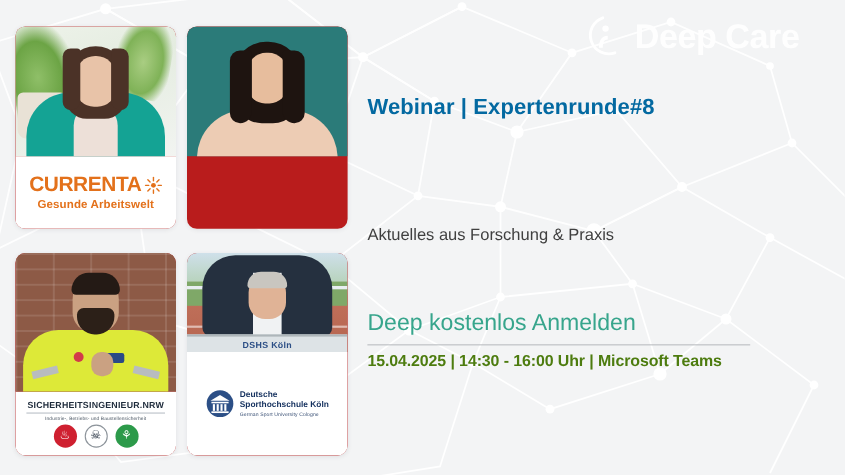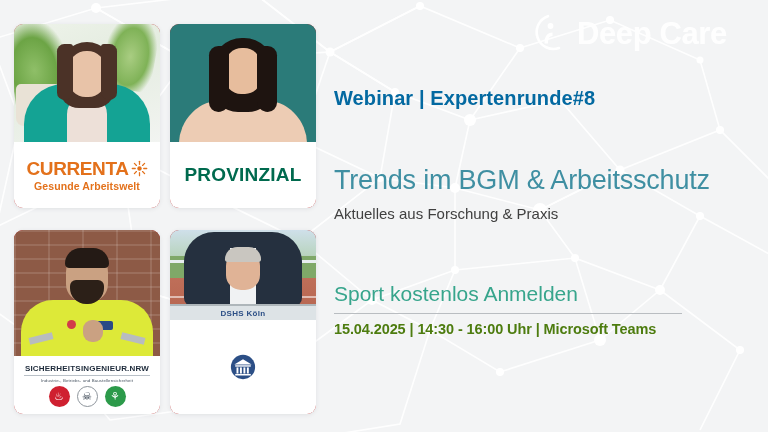--- a/index.html
+++ b/index.html
@@ -288,23 +288,20 @@
 
   <div class="card" id="card-provinzial">
     <div class="photo" id="photo-provinzial">
       <div class="body"></div>
         <div class="neck"></div>
       <div class="hair"></div>
         <div class="face"></div>
       <div class="hair-l"></div>
         <div class="hair-r"></div>
     </div>
-    <div class="logobar">
-      <div class="provinzial-word">PROVINZIAL</div>
-    </div>
   </div>
 
   <div class="card" id="card-sinrw">
     <div class="photo" id="photo-sinrw">
       <div class="bricks"></div>
       <div class="jacket"></div>
         <div class="stripe-l"></div>
         <div class="stripe-r"></div>
       <div class="badge"></div>
         <div class="pin"></div>
@@ -343,24 +340,28 @@
         <svg class="dshs-mark" viewBox="0 0 30 30">
           <circle cx="15" cy="15" r="14" fill="#2c4f86"></circle>
           <path d="M5 12 L15 6 L25 12 Z" fill="#ffffff"></path>
           <rect x="6" y="13" width="18" height="1.6" fill="#ffffff"></rect>
           <rect x="7.5" y="15.5" width="2.2" height="7" fill="#ffffff"></rect>
           <rect x="11.5" y="15.5" width="2.2" height="7" fill="#ffffff"></rect>
           <rect x="15.5" y="15.5" width="2.2" height="7" fill="#ffffff"></rect>
           <rect x="19.5" y="15.5" width="2.2" height="7" fill="#ffffff"></rect>
           <rect x="6" y="23" width="18" height="1.8" fill="#ffffff"></rect>
         </svg>
+        <div>
+          <div class="dshs-l1">Deutsche</div>
+          <div class="dshs-l2">Sporthochschule Köln</div>
+          <div class="dshs-l3">German Sport University Cologne</div>
+        </div>
       </div>
     </div>
   </div>
 
   <div id="eyebrow">Webinar | Expertenrunde#8</div>
-  <div id="title">Trends im BGM &amp; Arbeitsschutz</div>
   <div id="subtitle">Aktuelles aus Forschung &amp; Praxis</div>
-  <div id="cta">Sport kostenlos Anmelden</div>
+  <div id="cta">Deep kostenlos Anmelden</div>
   <div id="divider"></div>
   <div id="meta">15.04.2025 | 14:30 - 16:00 Uhr | Microsoft Teams</div>
 
 </div>
 
 </body></html>

